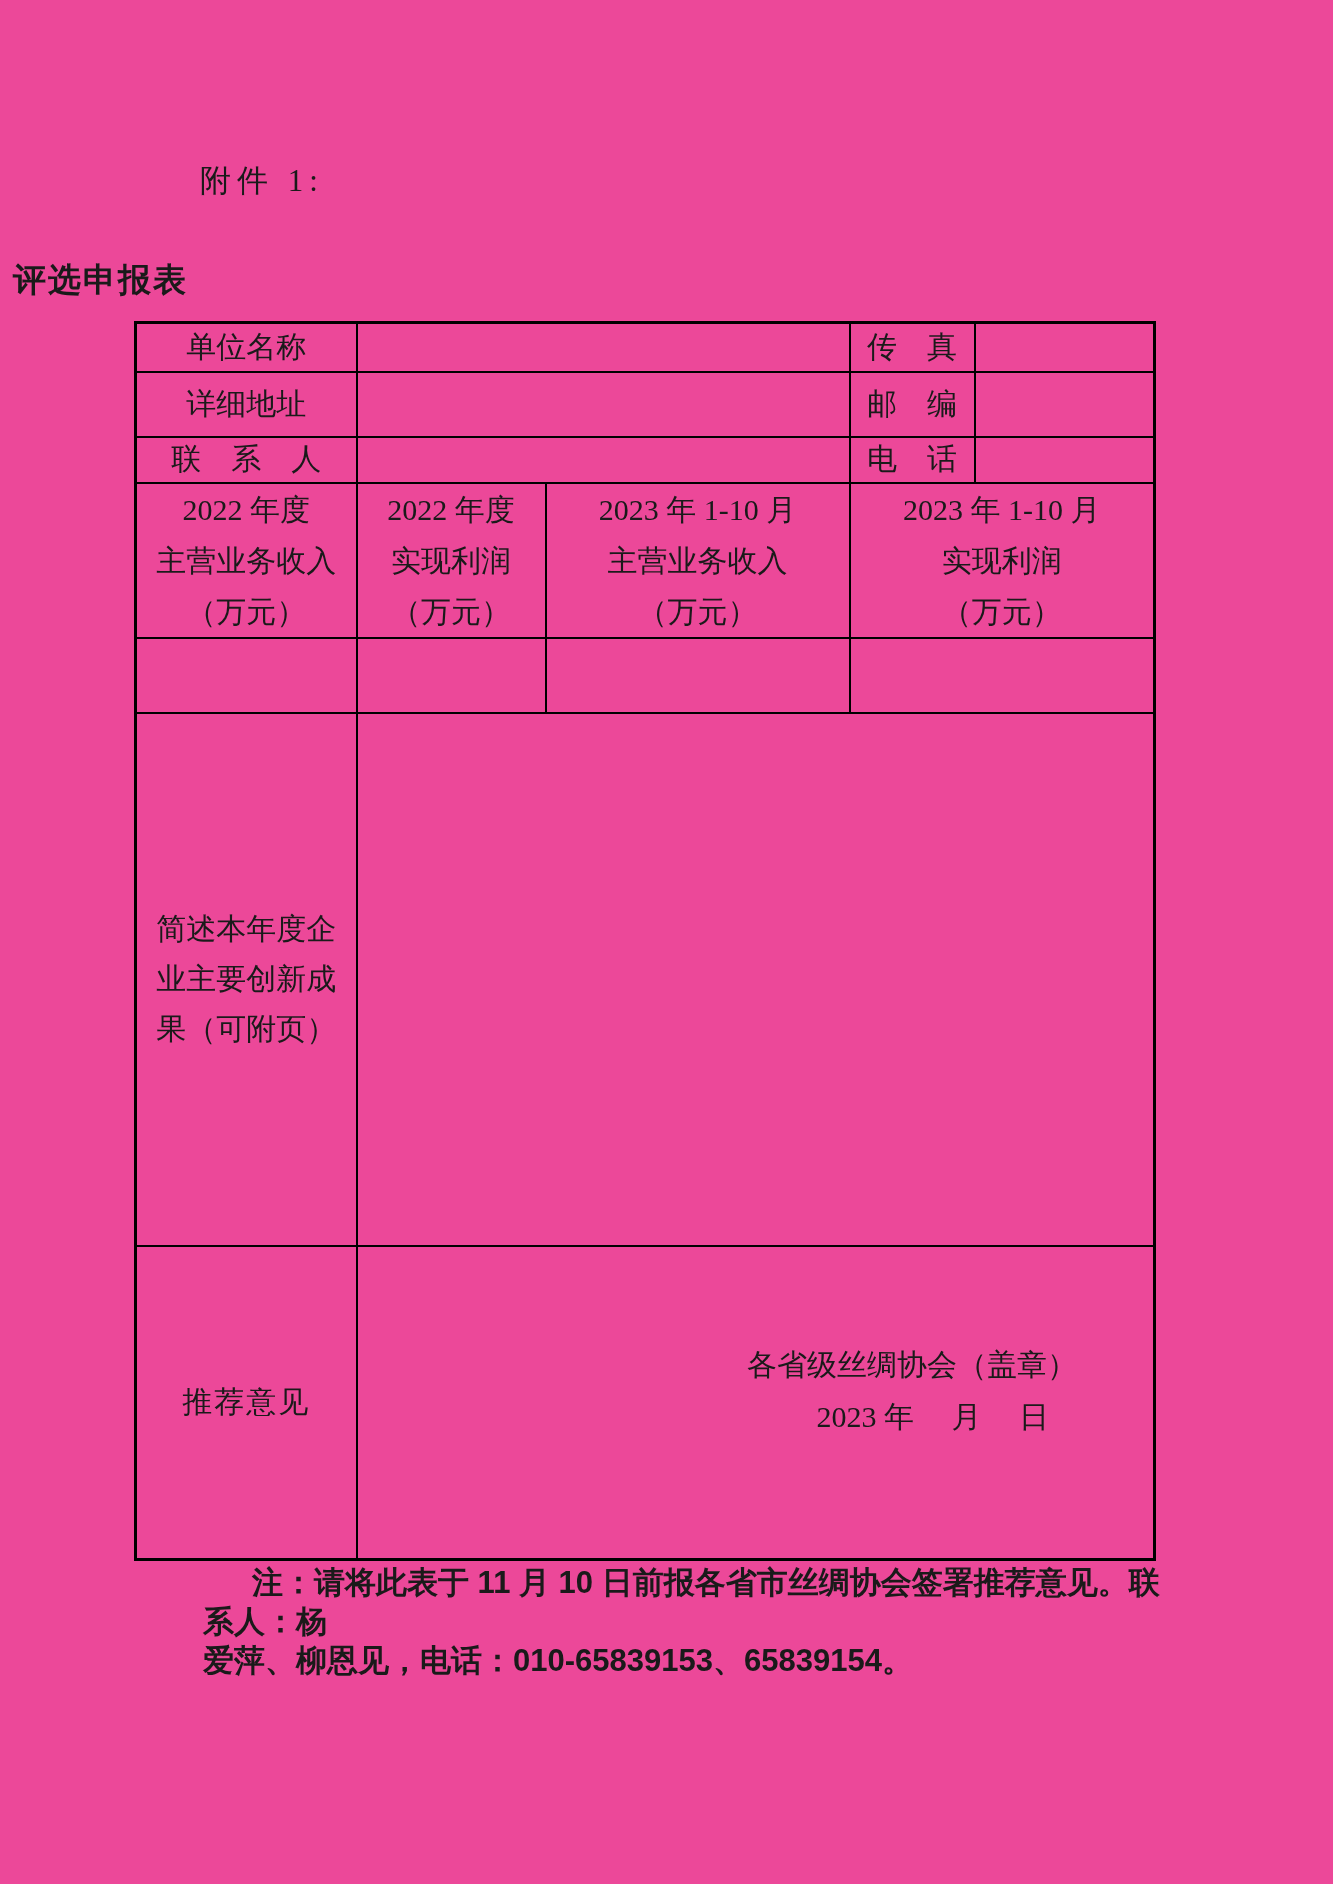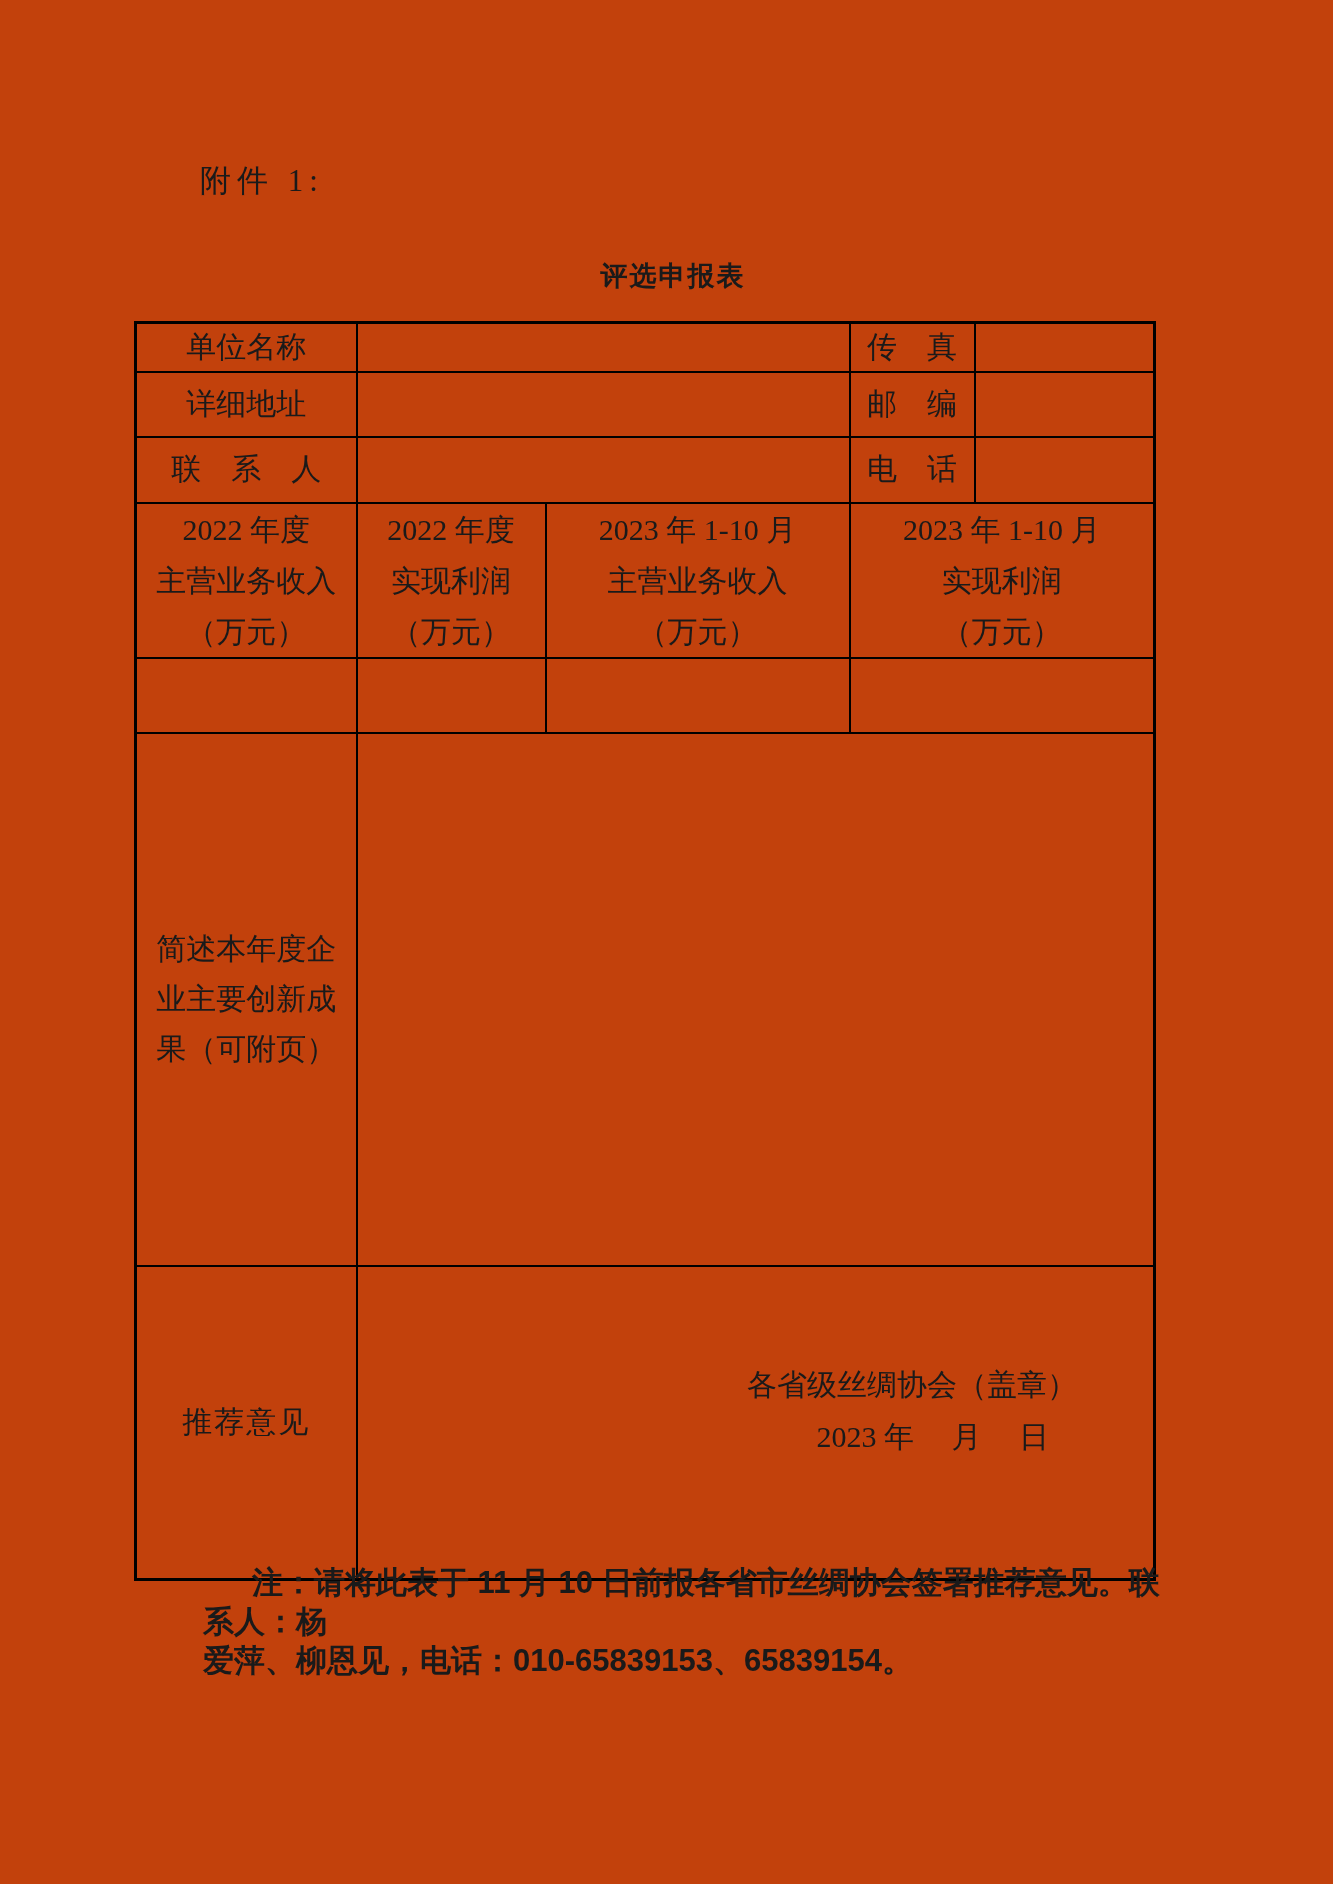--- a/index.html
+++ b/index.html
@@ -1,57 +1,57 @@
 <!DOCTYPE html>
 <html><head>
 <meta charset="utf-8">
 <style>
   html,body{margin:0;padding:0;background:#e8e8e8;}
   .page{
     position:relative;
     width:1333px;height:1884px;
     margin:0 auto;
-    background:#c2410c;
+    background:#ec4899;
     color:#1a1a1a;
     font-family:"Liberation Serif","DejaVu Serif",serif;
     overflow:hidden;
   }
   .attachment{
     position:absolute;left:200px;top:160px;
     font-size:31px;letter-spacing:6px;
   }
   .title1{
     position:absolute;left:0;right:0;top:206px;
     margin:0;text-align:center;
     font-family:"Liberation Sans","DejaVu Sans",sans-serif;
     font-size:37px;font-weight:bold;letter-spacing:1px;
   }
   .title2{
     position:absolute;left:13px;right:0;top:258px;
-    margin:0;text-align:center;
+    margin:0;text-align:left;
     font-family:"Liberation Sans","DejaVu Sans",sans-serif;
-    font-size:27px;font-weight:bold;letter-spacing:2px;
+    font-size:33px;font-weight:bold;letter-spacing:2px;
   }
   table.form{
     position:absolute;left:134px;top:321px;
     width:1021px;
     border-collapse:collapse;
     table-layout:fixed;
     border:3px solid #000;
   }
   table.form td{
     border:2px solid #000;
     padding:0;
     vertical-align:middle;
     font-size:30px;
     text-align:center;
   }
   tr.r1{height:49px;}
   tr.r2{height:65px;}
-  tr.r3{height:66px;}
+  tr.r3{height:46px;}
   tr.r4{height:154px;}
   tr.r5{height:75px;}
   tr.r6{height:533px;}
   tr.r7{height:314px;}
   td.fin-h{
     white-space:pre-line;
     font-size:29px;
     line-height:51px;
   }
   td.innov-lbl{

